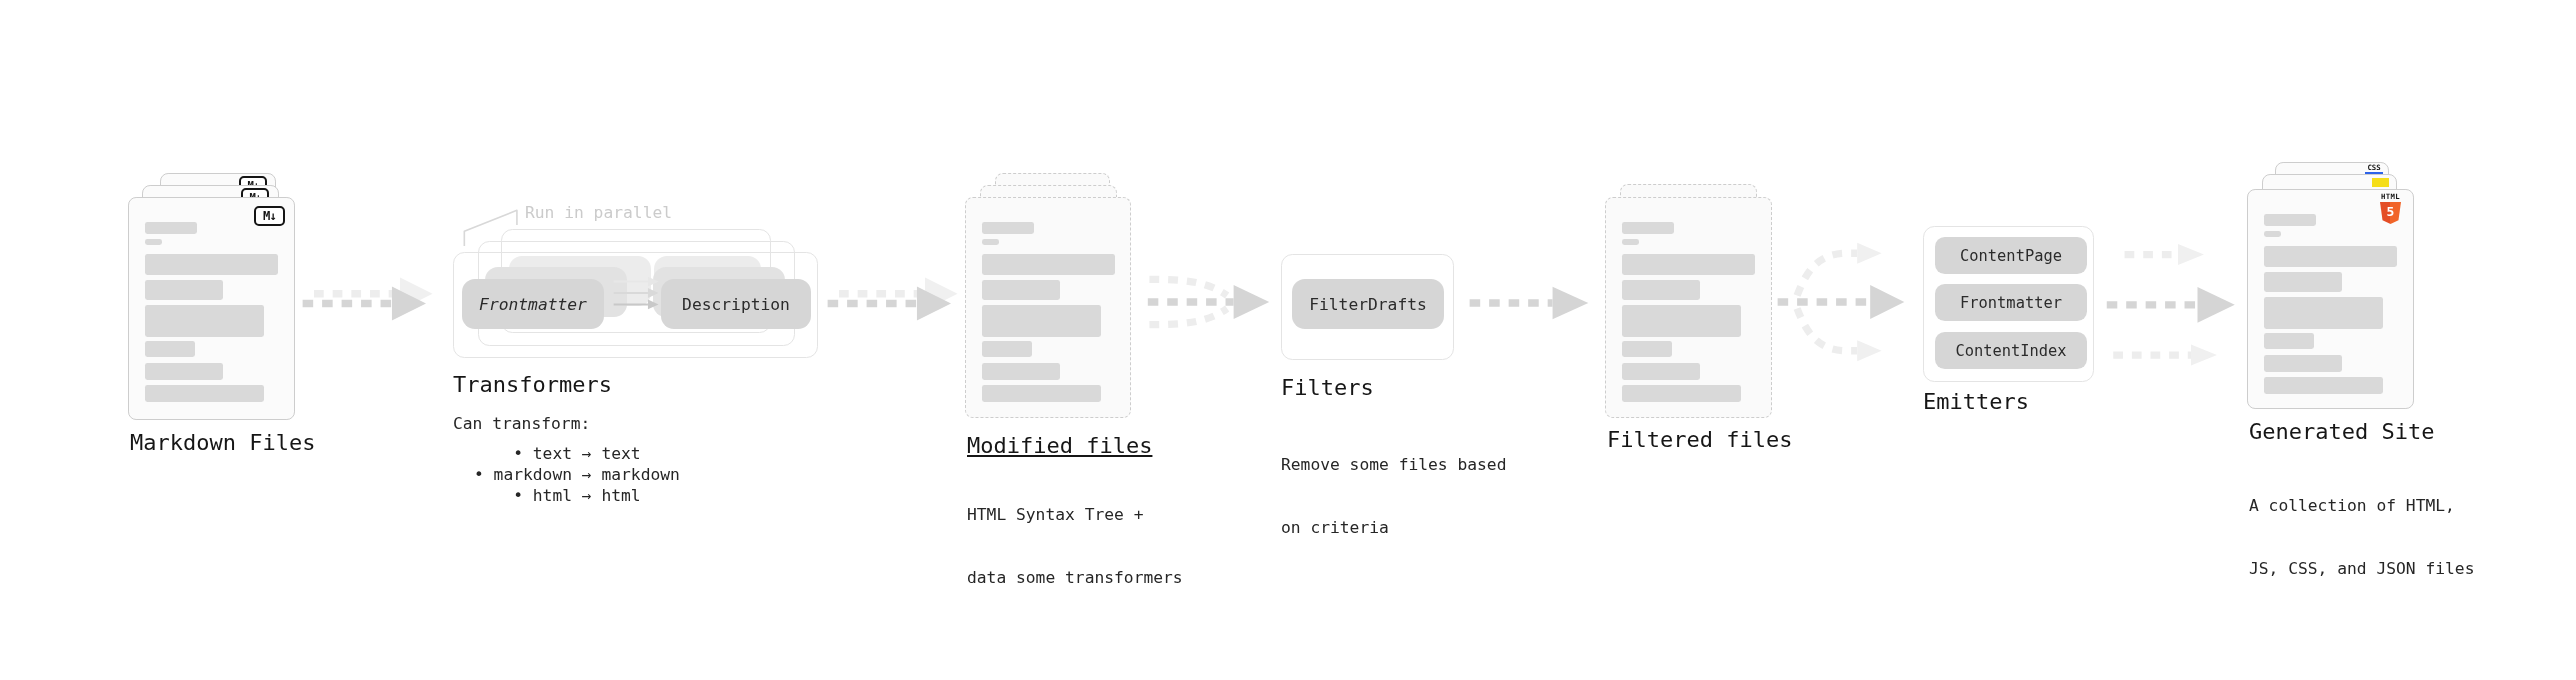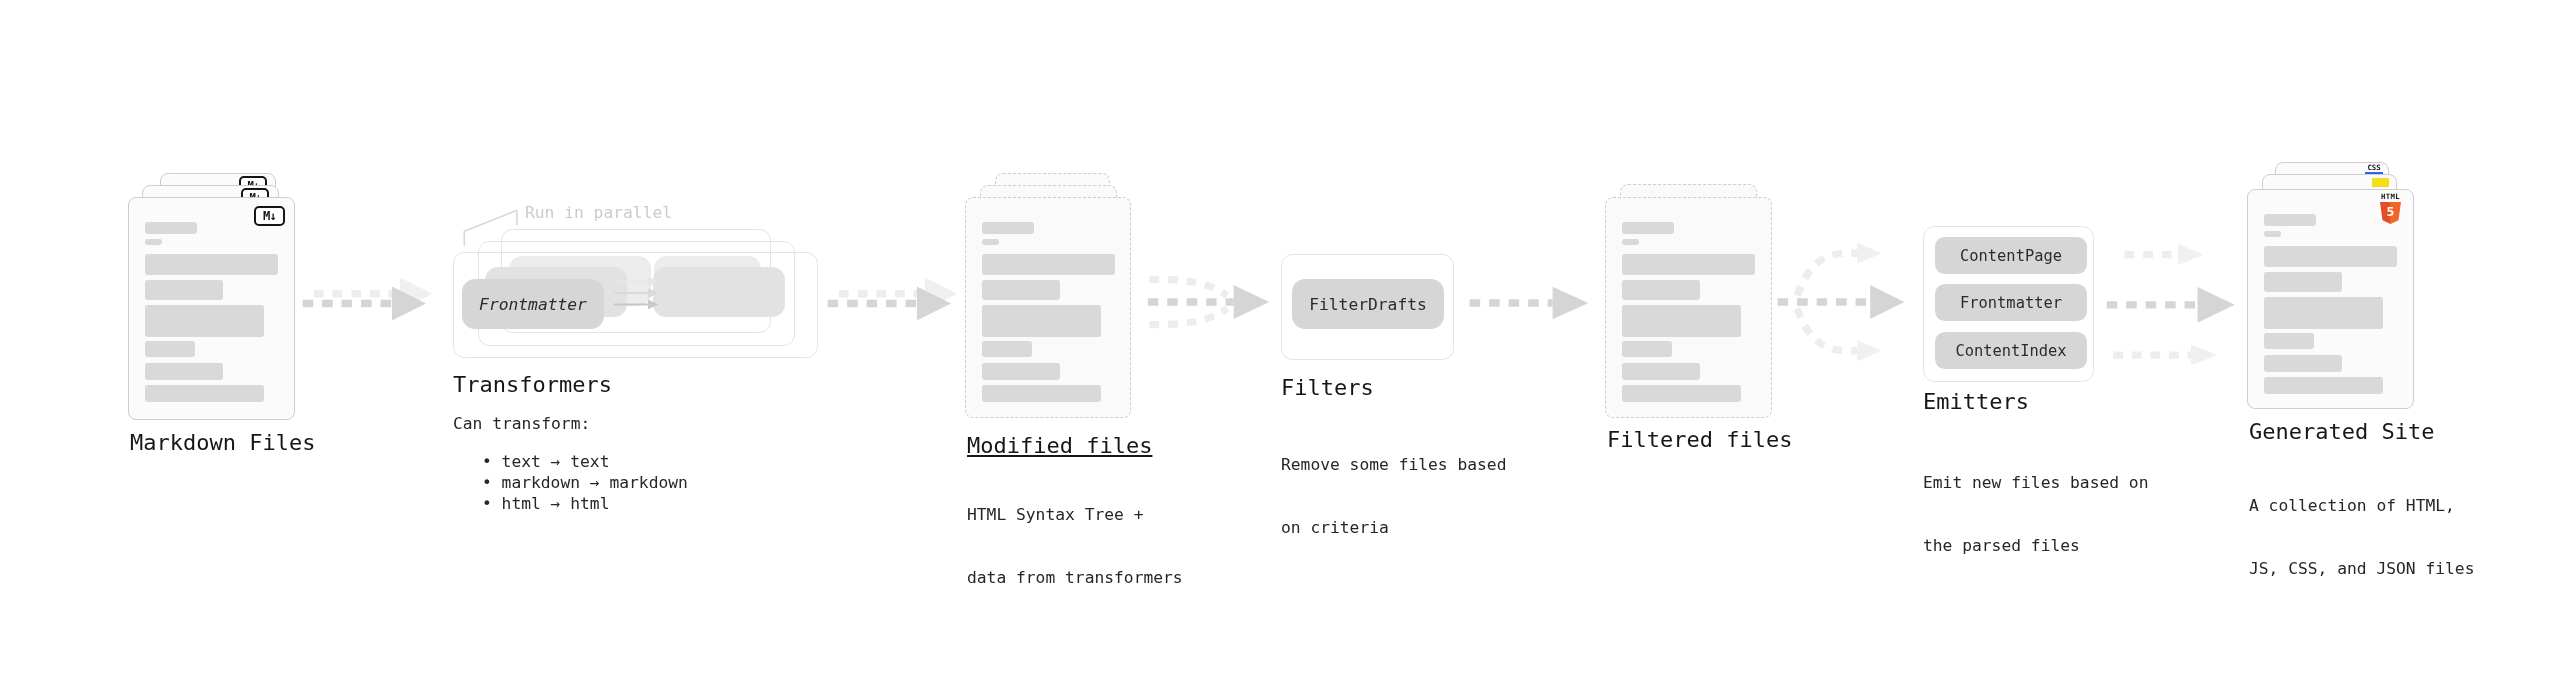--- a/index.html
+++ b/index.html
@@ -30,21 +30,21 @@
   .stage-box{position:absolute;border:1.6px solid var(--box-border);border-radius:11.4px;box-sizing:border-box;background:transparent;}
   .stage-box.fill{background:#ffffff;}
   .pill{position:absolute;background:var(--pill-gray);border-radius:13px;display:flex;align-items:center;justify-content:center;
         font-size:16.3px;color:#2b2b2b;box-sizing:border-box;white-space:pre;}
   .pill.l2{background:var(--pill-gray2);}
   .pill.l3{background:var(--pill-gray3);}
   .pill.emit{border-radius:9.8px;font-size:15.4px;}
   .title{position:absolute;font-size:22px;font-weight:500;color:var(--ink);white-space:pre;}
   .desc{position:absolute;font-size:16.3px;line-height:21px;color:var(--ink-soft);white-space:pre;}
   .annotation{position:absolute;font-size:16.3px;color:var(--annot);white-space:pre;}
-  .bullets{position:absolute;list-style:none;margin:17px;padding:0;font-size:16.3px;line-height:21px;color:var(--ink-soft);}
+  .bullets{position:absolute;list-style:none;margin:9px;padding:0;font-size:16.3px;line-height:21px;color:var(--ink-soft);text-align:center;}
   .bullets li{white-space:pre;}
   .bullets li::before{content:"• ";}
   .md-badge{position:absolute;background:#ffffff;border:2.4px solid #151515;border-radius:4.9px;
             display:flex;align-items:center;justify-content:center;font-size:12.2px;font-weight:bold;
             letter-spacing:-0.8px;box-sizing:border-box;white-space:pre;}
   .md-badge.small{border-width:2px;font-size:10.6px;}
   .css-badge{position:absolute;width:18px;text-align:center;font-size:7.3px;font-weight:bold;color:#111;
              border-bottom:2.4px solid var(--css-blue);line-height:8.1px;}
   .js-badge{position:absolute;background:var(--js-yellow);}
   .html5-badge{position:absolute;width:21px;text-align:center;}
@@ -100,20 +100,21 @@
   <div class="stage-box" style="left:501px;top:229px;width:270px;height:104px;"></div>
   <div class="pill l3" style="left:509px;top:256px;width:142px;height:50px;"></div>
   <div class="pill l3" style="left:654px;top:256px;width:107px;height:50px;"></div>
 
   <div class="stage-box" style="left:478px;top:241px;width:317px;height:105px;"></div>
   <div class="pill l2" style="left:485px;top:267px;width:142px;height:50px;"></div>
   <div class="pill l2" style="left:653px;top:267px;width:132px;height:50px;"></div>
 
   <div class="stage-box" style="left:453px;top:252px;width:365px;height:106px;"></div>
   <div class="pill" style="left:462px;top:279px;width:142px;height:50px;font-style:italic;">Frontmatter</div>
+  <div class="pill" style="left:661px;top:279px;width:150px;height:50px;">Description</div>
 
   <svg style="left:612px;top:275px;" width="49" height="36" viewBox="0 0 60 44">
     <line class="thinA3" x1="2" y1="8" x2="44" y2="8"></line>
       <polygon points="44,2 57,8 44,14" fill="#e7e7e7"></polygon>
     <line class="thinA2" x1="2" y1="22" x2="44" y2="22"></line>
       <polygon points="44,16 57,22 44,28" fill="#d9d9d9"></polygon>
     <line class="thinA1" x1="2" y1="36" x2="44" y2="36"></line>
       <polygon points="44,30 57,36 44,42" fill="#c8c8c8"></polygon>
   </svg>
 
@@ -140,21 +141,21 @@
       <div class="doc-line" style="left: 16.3px; top: 56px; width: 133px; height: 21px;"></div>
       <div class="doc-line" style="left: 16.3px; top: 82px; width: 78px; height: 20.3px;"></div>
       <div class="doc-line" style="left: 16.3px; top: 107px; width: 119px; height: 32px;"></div>
       <div class="doc-line" style="left: 16.3px; top: 143px; width: 50px; height: 16.3px;"></div>
       <div class="doc-line" style="left: 16.3px; top: 165px; width: 78px; height: 17px;"></div>
       <div class="doc-line" style="left: 16.3px; top: 187px; width: 119px; height: 17px;"></div>
     </div>
   <div class="title" style="left:967px;top:433px;text-decoration:underline;">Modified files</div>
   <div class="desc" style="left:967px;top:462px;">
     <div>HTML Syntax Tree +</div>
-    <div>data from transformers</div>
+    <div>data some transformers</div>
   </div>
 
   <svg style="left:1146px;top:268px;" width="138" height="68" viewBox="0 0 170 84">
     <path class="dashL" d="M4,14 C45,14 75,16 100,34"></path>
     <path class="dashL" d="M4,70 C45,70 75,68 100,50"></path>
     <line class="dashD" x1="2" y1="42" x2="108" y2="42"></line>
     <polygon class="headD" points="108,21 152,42 108,63"></polygon>
   </svg>
 
   <div class="stage-box fill" style="left:1281px;top:254px;width:173px;height:106px;"></div>
@@ -190,24 +191,20 @@
       <polygon class="headL" points="100,127 130,140 100,153"></polygon>
     <line class="dashD" x1="2" y1="80" x2="116" y2="80"></line>
       <polygon class="headD" points="116,59 158,80 116,101"></polygon>
   </svg>
 
   <div class="stage-box fill" style="left:1923px;top:226px;width:171px;height:156px;"></div>
   <div class="pill emit" style="left:1935px;top:237px;width:152px;height:37px;">ContentPage</div>
   <div class="pill emit" style="left:1935px;top:284px;width:152px;height:37px;">Frontmatter</div>
   <div class="pill emit" style="left:1935px;top:332px;width:152px;height:37px;">ContentIndex</div>
   <div class="title" style="left:1923px;top:389px;">Emitters</div>
-  <div class="desc" style="left:1923px;top:430px;">
-    <div>Emit new files based on</div>
-    <div>the parsed files</div>
-  </div>
 
   <svg style="left:2105px;top:240px;" width="138" height="128" viewBox="0 0 170 158">
     <line class="dashL" x1="24" y1="18" x2="90" y2="18"></line>
       <polygon class="headL" points="90,5 122,18 90,31"></polygon>
     <line class="dashD" x1="2" y1="80" x2="114" y2="80"></line>
       <polygon class="headD" points="114,58 160,80 114,102"></polygon>
     <line class="dashL" x1="10" y1="142" x2="106" y2="142"></line>
       <polygon class="headL" points="106,129 138,142 106,155"></polygon>
   </svg>
 

